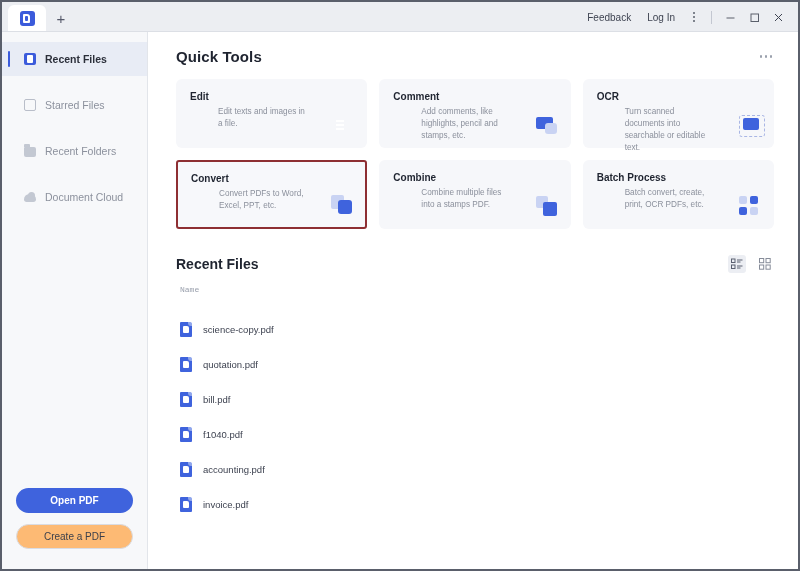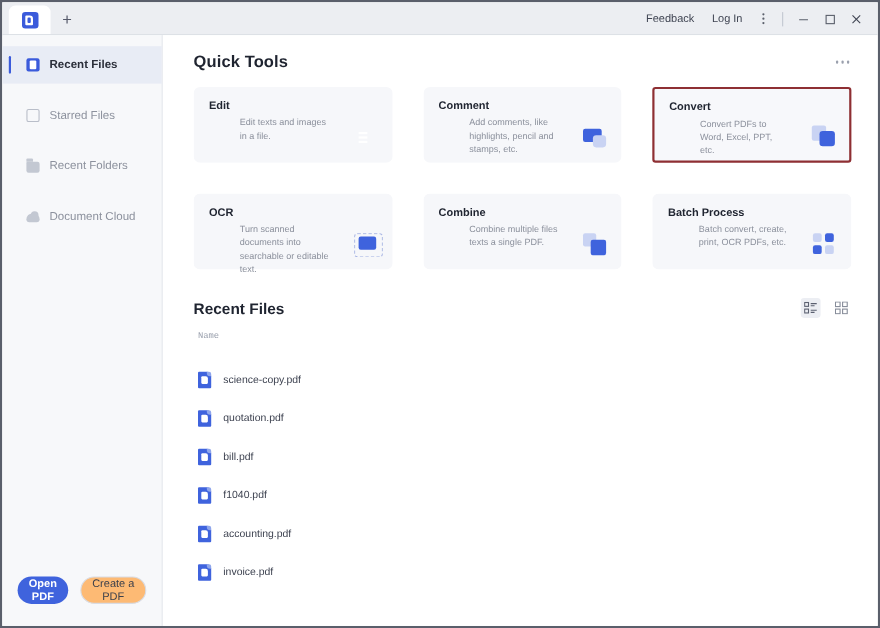--- a/index.html
+++ b/index.html
@@ -139,21 +139,21 @@
     height: 8px; margin-top: 2px; position: relative;
   }
   .nav-ico.cloud::before {
     content:""; position:absolute; left:4px; top:-2px;
     width:7px; height:7px; background:#c3c8d2; border-radius:50%;
   }
 
   .sidebar-actions {
     margin-top: auto;
     padding: 0 14px 20px 14px;
-    display: flex; flex-direction: row; gap: 11px;
+    display: flex; flex-direction: column; gap: 11px;
   }
   .btn-primary {
     height: 25px; border-radius: 13px;
     background: #3f63dd; color: #ffffff;
     font-size: 10px; font-weight: bold;
     display: flex; align-items: center; justify-content: center;
     cursor: pointer; border: none;
     font-family: inherit;
   }
   .btn-secondary {
@@ -179,21 +179,21 @@
   .section-title { font-size: 15px; font-weight: bold; color: #1f2430; letter-spacing: .1px; }
   .more-dots {
     display: flex; gap: 2.5px; align-items: center;
     padding: 6px 2px; cursor: pointer;
   }
   .more-dots i { width: 2.5px; height: 2.5px; background: #9aa0ad; border-radius: 50%; display: block; }
 
   .tools-grid {
     display: grid;
     grid-template-columns: repeat(3, 1fr);
-    gap: 28px;
+    gap: 12px;
     margin-bottom: 26px;
   }
   .tool-card {
     background: #f6f7fa;
     border-radius: 6px;
     height: 69px;
     padding: 11px 12px 0 13px;
     position: relative;
     cursor: pointer;
     border: 1px solid transparent;
@@ -379,35 +379,35 @@
           <div class="tool-desc">Edit texts and images in a file.</div>
           <div class="tool-ico"><span class="ic-edit"></span></div>
         </div>
 
         <div class="tool-card">
           <div class="tool-title">Comment</div>
           <div class="tool-desc">Add comments, like highlights, pencil and stamps, etc.</div>
           <div class="tool-ico"><span class="ic-comment"></span></div>
         </div>
 
+        <div class="tool-card">
+          <div class="tool-title">OCR</div>
+          <div class="tool-desc">Turn scanned documents into searchable or editable text.</div>
+          <div class="tool-ico"><span class="ic-ocr"></span></div>
+        </div>
+
         <div class="tool-card highlight">
           <div class="tool-title">Convert</div>
           <div class="tool-desc">Convert PDFs to Word, Excel, PPT, etc.</div>
           <div class="tool-ico"><span class="ic-convert"></span></div>
         </div>
 
         <div class="tool-card">
-          <div class="tool-title">OCR</div>
-          <div class="tool-desc">Turn scanned documents into searchable or editable text.</div>
-          <div class="tool-ico"><span class="ic-ocr"></span></div>
-        </div>
-
-        <div class="tool-card">
           <div class="tool-title">Combine</div>
-          <div class="tool-desc">Combine multiple files texts a single PDF.</div>
+          <div class="tool-desc">Combine multiple files into a stamps PDF.</div>
           <div class="tool-ico"><span class="ic-combine"></span></div>
         </div>
 
         <div class="tool-card">
           <div class="tool-title">Batch Process</div>
           <div class="tool-desc">Batch convert, create, print, OCR PDFs, etc.</div>
           <div class="tool-ico"><span class="ic-batch"><i></i><i></i><i></i><i></i></span></div>
         </div>
 
       </div>

